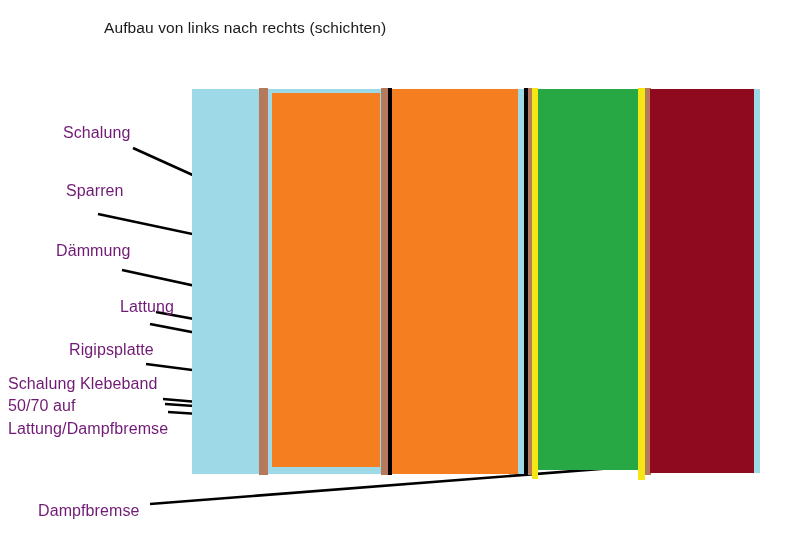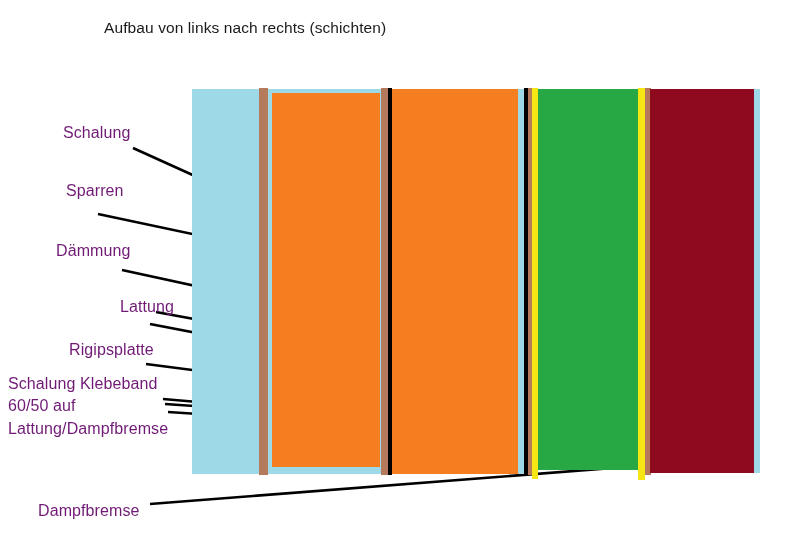--- a/index.html
+++ b/index.html
@@ -83,18 +83,18 @@
       </g>
   </svg>
 
   <div id="labels-root">
       <div class="lbl" style="left: 63px; top: 122px;">Schalung</div>
       <div class="lbl" style="left: 42px; top: 180px; margin-left: 24px;">Sparren</div>
       <div class="lbl" style="left: 56px; top: 240px;">Dämmung</div>
       <div class="lbl" style="left: 85px; top: 296px; margin-left: 35px;">Lattung</div>
       <div class="lbl" style="left: 69px; top: 339px;">Rigipsplatte</div>
       <div class="lbl" style="left: 8px; top: 373px;">Schalung Klebeband</div>
-      <div class="lbl" style="left: 8px; top: 395px;">60/50 auf</div>
+      <div class="lbl" style="left: 8px; top: 395px;">50/70 auf</div>
       <div class="lbl" style="left: 8px; top: 418px;">Lattung/Dampfbremse</div>
       <div class="lbl" style="left: 38px; top: 500px;">Dampfbremse</div>
     </div>
 
 </div>
 
 </body></html>

